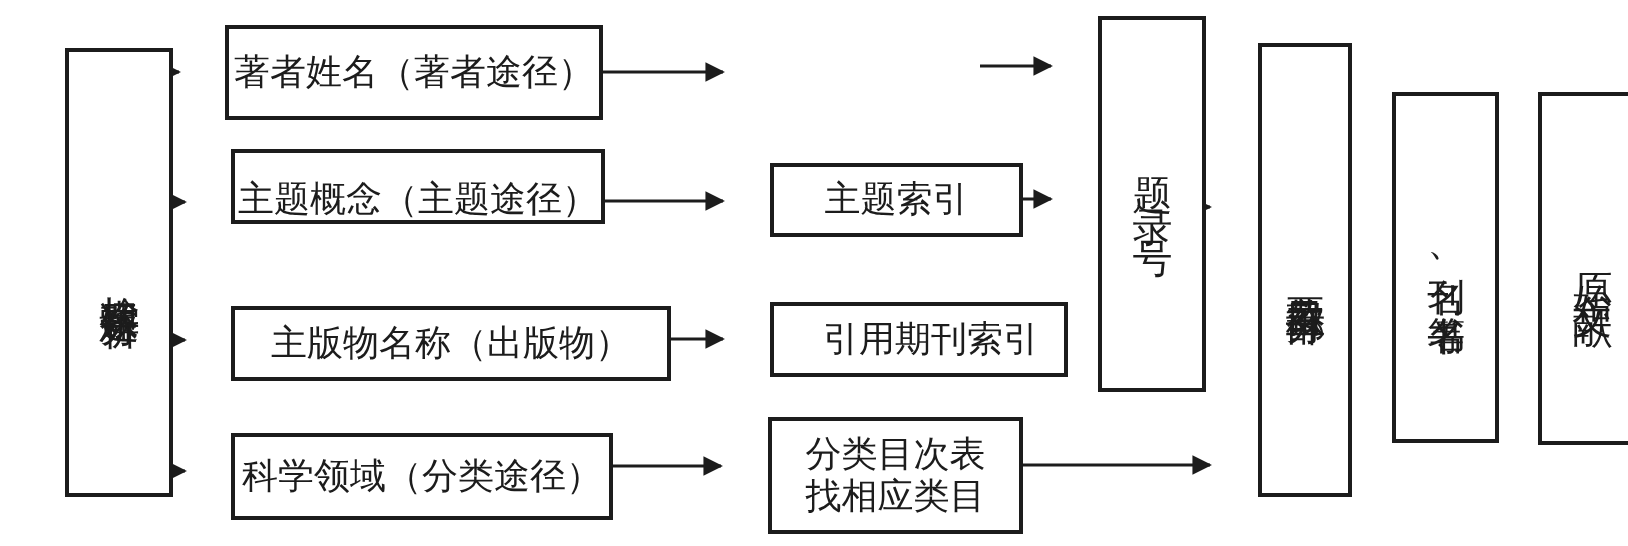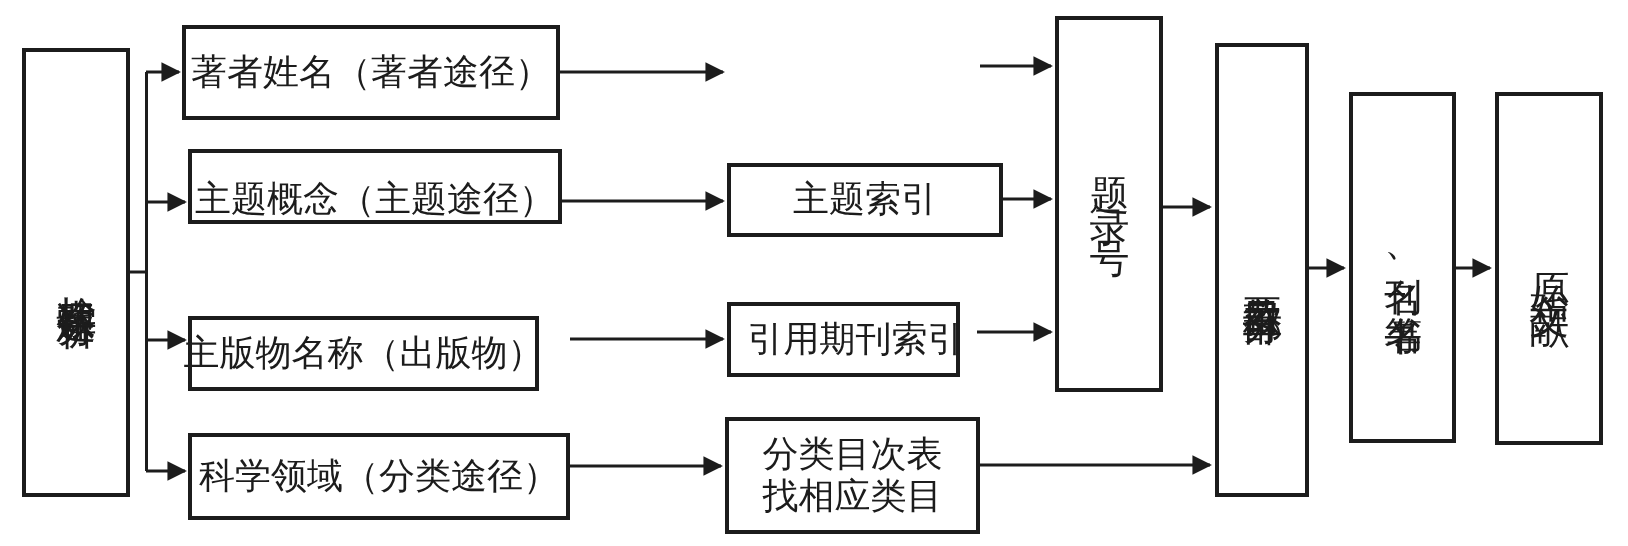--- a/index.html
+++ b/index.html
@@ -21,20 +21,21 @@
   }
   .box {
     position: absolute;
     border: 4px solid var(--ink);
     background: var(--paper);
     display: flex;
     align-items: center;
     justify-content: center;
     text-align: center;
     line-height: 1.15;
+    margin-left: 43px;
   }
   .hbox { font-size: 36px; white-space: nowrap; }
   .two-line { white-space: pre-line; }
   .vbox span {
     writing-mode: vertical-rl;
     text-orientation: upright;
     white-space: nowrap;
   }
   .v-start span  { font-size: 40px; letter-spacing: 3px; }
   .v-record span { font-size: 40px; letter-spacing: 32px; margin-top: -22px; }
@@ -86,31 +87,31 @@
   <div class="box vbox v-start" style="left:22px; top:48px; width:108px; height:449px;">
     <span>检索课题分析</span>
   </div>
 
   <div class="box hbox" style="left:182px; top:25px; width:378px; height:95px;">
     <span>著者姓名（著者途径）</span>
   </div>
   <div class="box hbox" style="left:188px; top:149px; width:374px; height:75px;align-items:flex-end;">
     <span>主题概念（主题途径）</span>
   </div>
-  <div class="box hbox" style="left:188px; top:316px; width:351px; height:75px;">
+  <div class="box hbox" style="left:188px; top:306px; width:440px; height:75px;">
     <span>主版物名称（出版物）</span>
   </div>
   <div class="box hbox" style="left:188px; top:433px; width:382px; height:87px;">
     <span>科学领域（分类途径）</span>
   </div>
 
-  <div class="box hbox" style="left:727px; top:163px; width:276px; height:74px;">
+  <div class="box hbox" style="left:727px; top:163px; width:253px; height:74px;">
     <span>主题索引</span>
   </div>
-  <div class="box hbox" style="left:727px; top:302px; width:233px; height:75px;padding-left:24px;">
+  <div class="box hbox" style="left:727px; top:302px; width:298px; height:75px;padding-left:24px;">
     <span>引用期刊索引</span>
   </div>
   <div class="box hbox two-line" style="left:725px; top:417px; width:255px; height:117px;">
     <span class="two-line">分类目次表
 找相应类目</span>
   </div>
 
   <div class="box vbox v-record" style="left:1055px; top:16px; width:108px; height:376px;">
     <span>题录号</span>
   </div>

